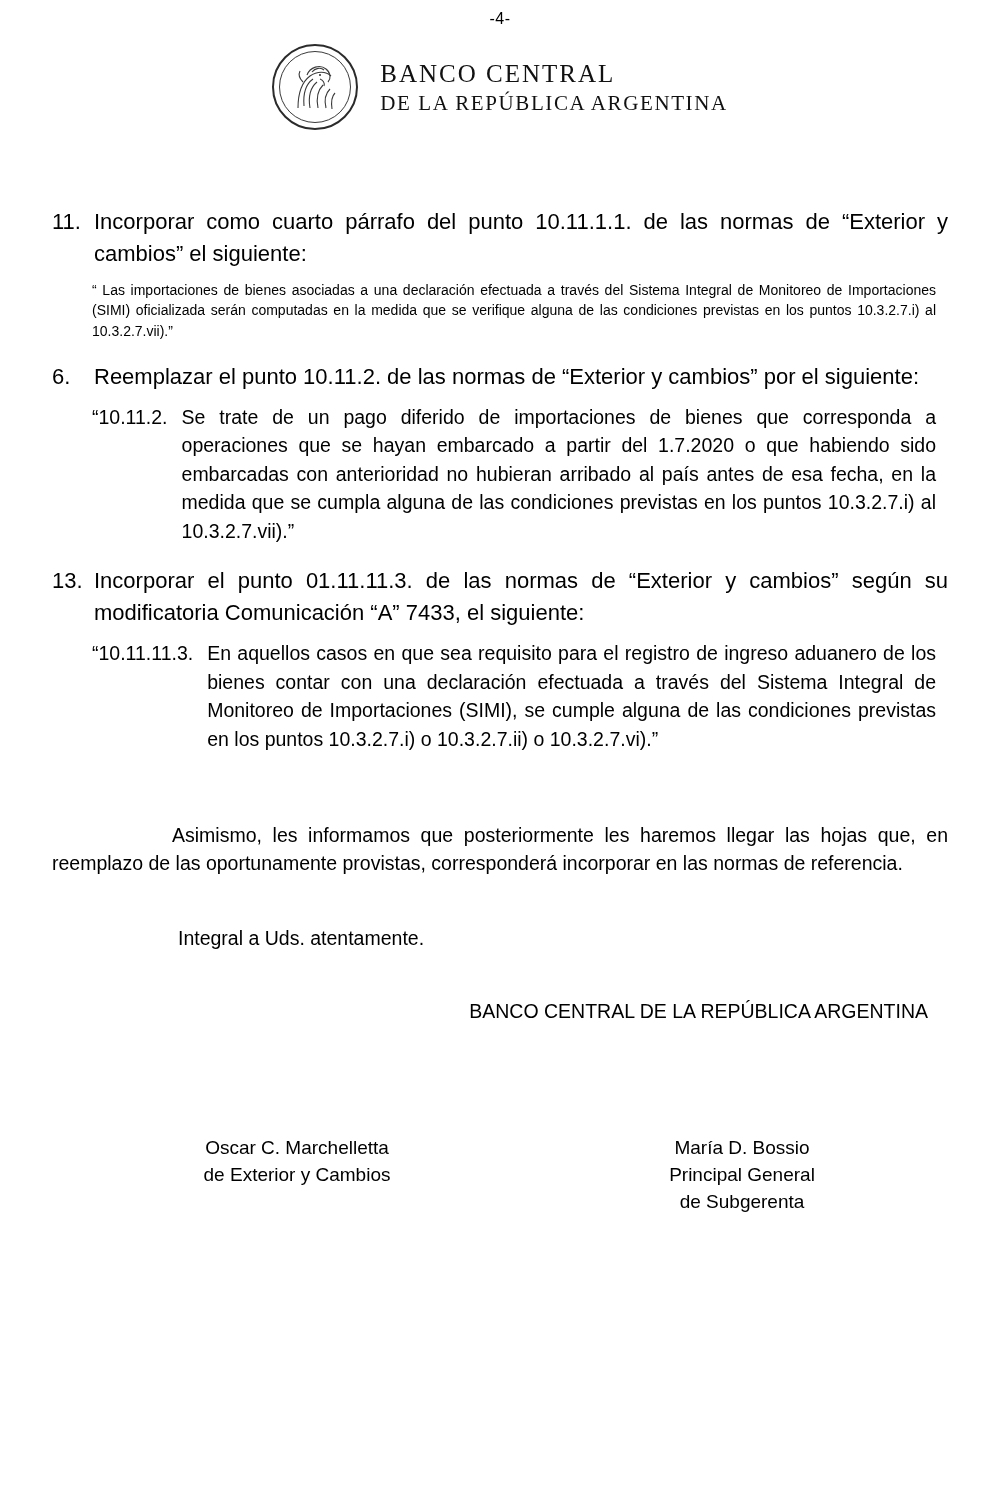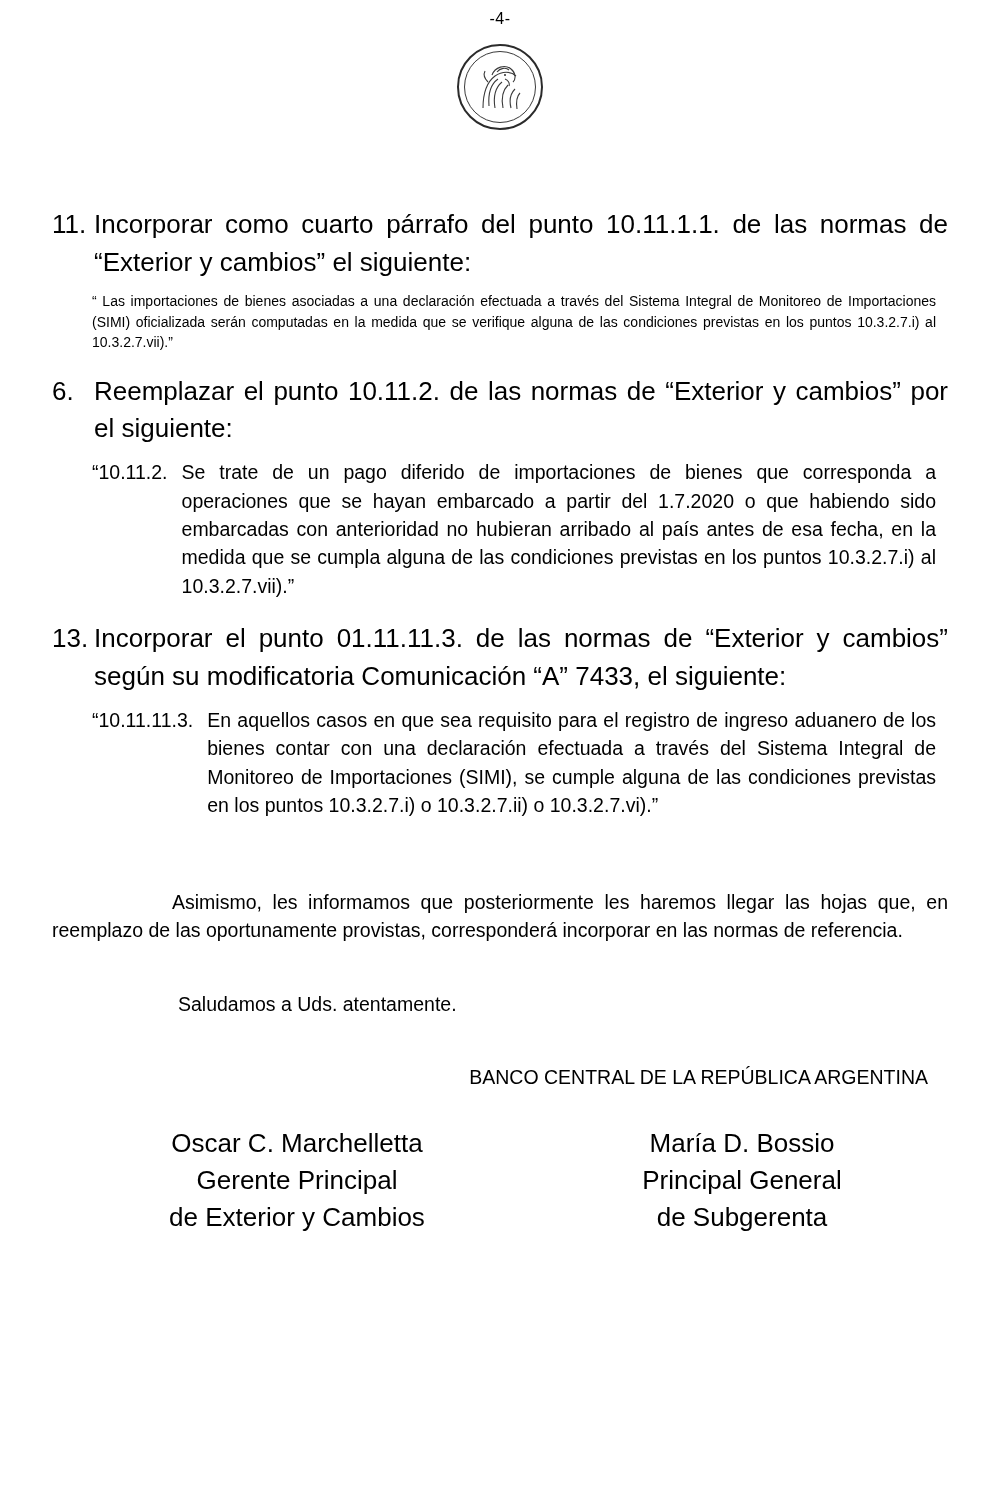--- a/index.html
+++ b/index.html
@@ -75,21 +75,21 @@
   .content {
     margin: 0 auto;
     width: 940px;
     padding: 0 22px;
     box-sizing: border-box;
     margin-top: 76px;
   }
   .item {
     display: flex;
     align-items: flex-start;
-    font-size: 26px;
+    font-size: 22px;
     line-height: 1.45;
     text-align: justify;
     margin-bottom: 6px;
     margin-top: 9px;
   }
   .item .num {
     flex: 0 0 auto;
     width: 42px;
     text-align: left;
     white-space: nowrap;
@@ -141,22 +141,22 @@
     margin-left: 126px;
   }
   .org-line {
     font-size: 19.5px;
     margin-top: 48px;
     text-align: right;
     padding-right: 20px;
   }
   .signatures {
     display: flex;
-    margin-top: 36px;
-    font-size: 26px;
+    margin-top: 112px;
+    font-size: 19px;
     line-height: 1.42;
   }
   .sig {
     text-align: center;
   }
   .sig.left {
     width: 430px;
     margin-left: 30px;
   }
   .sig.right {
@@ -185,20 +185,24 @@
           <path d="M33 29 C36 21, 46 18, 52 23 C57 27, 57 33, 54 36"></path>
           <path d="M38 26 C41 22, 47 21, 50 24"></path>
           <path d="M29 36 C26 33, 24 29, 26 25"></path>
           <path d="M46 33 C49 34, 51 37, 50 40"></path>
         </g>
         <g fill="#3b3b3b">
           <circle cx="46" cy="29" r="1.1"></circle>
         </g>
       </svg>
     </div>
+    <div class="bank-name">
+      <div class="l1">BANCO CENTRAL</div>
+      <div class="l2">DE LA REPÚBLICA ARGENTINA</div>
+    </div>
   </div>
 
   <div class="content">
 
     <div class="item">
       <div class="num">11.</div>
       <div class="body">Incorporar como cuarto párrafo del punto 10.11.1.1. de las normas de “Exterior y cambios” el siguiente:</div>
     </div>
     <div class="quote indent-a">“ Las importaciones de bienes asociadas a una declaración efectuada a través del Sistema Integral de Monitoreo de Importaciones (SIMI) oficializada serán computadas en la medida que se verifique alguna de las condiciones previstas en los puntos 10.3.2.7.i) al 10.3.2.7.vii).”</div>
 
@@ -215,28 +219,27 @@
       <div class="num">13.</div>
       <div class="body">Incorporar el punto 01.11.11.3. de las normas de “Exterior y cambios” según su modificatoria Comunicación “A” 7433, el siguiente:</div>
     </div>
     <div class="quote-hang">
       <div class="label">“10.11.11.3.</div>
       <div class="text">En aquellos casos en que sea requisito para el registro de ingreso aduanero de los bienes contar con una declaración efectuada a través del Sistema Integral de Monitoreo de Importaciones (SIMI), se cumple alguna de las condiciones previstas en los puntos 10.3.2.7.i) o 10.3.2.7.ii) o 10.3.2.7.vi).”</div>
     </div>
 
     <div class="plain-para">Asimismo, les informamos que posteriormente les haremos llegar las hojas que, en reemplazo de las oportunamente provistas, corresponderá incorporar en las normas de referencia.</div>
 
-    <div class="salutation">Saludamos a Uds. atentamente.</div>
+    <div class="salutation">Integral a Uds. atentamente.</div>
 
     <div class="org-line">BANCO CENTRAL DE LA REPÚBLICA ARGENTINA</div>
 
     <div class="signatures">
       <div class="sig left">
         <div>Oscar C. Marchelletta</div>
-        <div>Gerente Principal</div>
         <div>de Exterior y Cambios</div>
       </div>
       <div class="sig right">
         <div>María D. Bossio</div>
         <div>Principal General</div>
         <div>de Subgerenta</div>
       </div>
     </div>
 
   </div>

